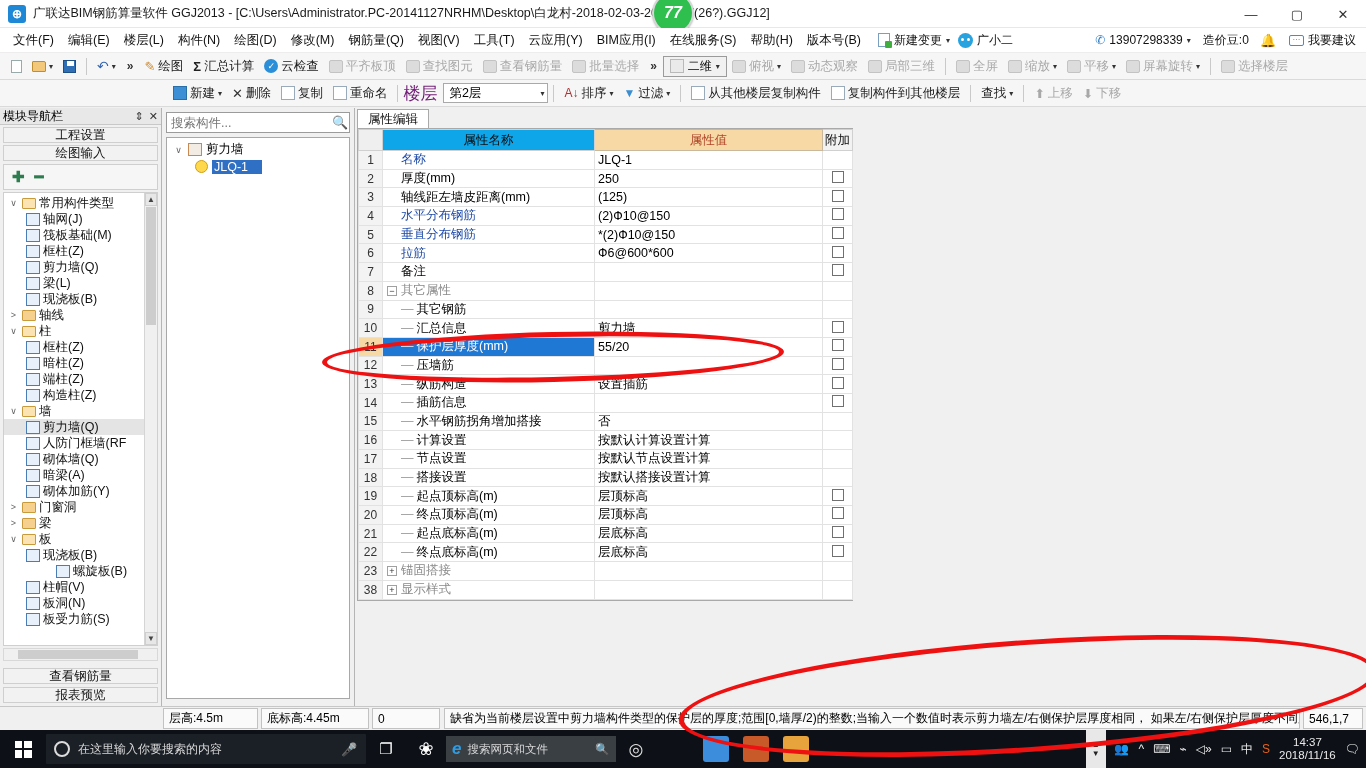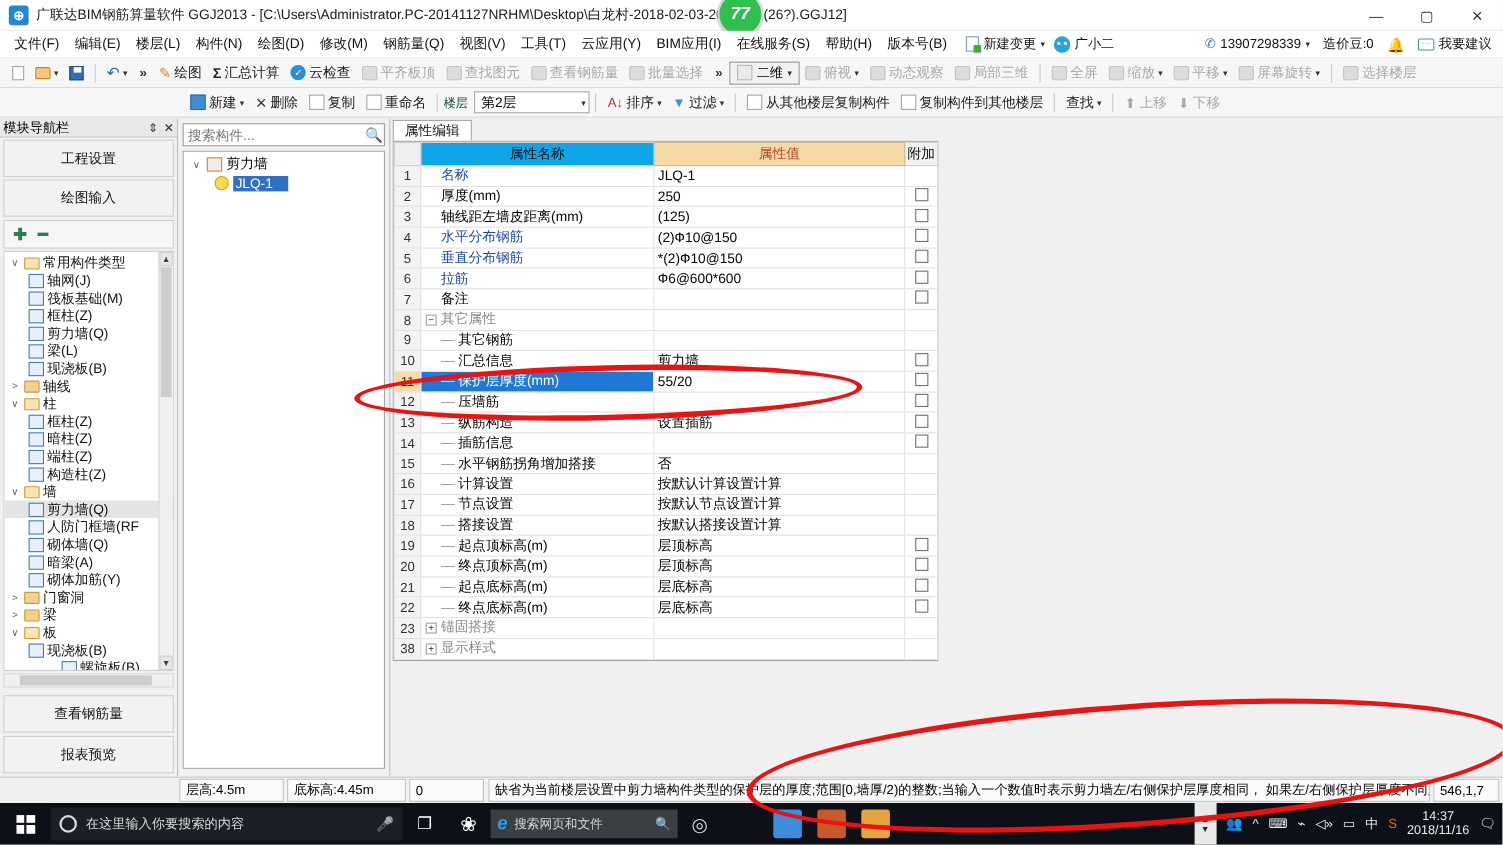--- a/index.html
+++ b/index.html
@@ -71,31 +71,31 @@
   .ico-draw{ color:#d08a2e;font-size:13px; }
   .ico-sigma{ font-size:13px;font-weight:bold;color:#222; }
   .ico-cloud{ width:14px;height:14px;border-radius:50%;background:#2a8fd8;color:#fff;font-size:9px;
       text-align:center;line-height:14px;}
   .gicon{ width:14px;height:13px;background:#dcdcdc;border:1px solid #c3c3c3;border-radius:2px;}
   .view2d{ display:flex;align-items:center;gap:4px;border:1px solid #9b9b9b;background:#f1f1f1;
      padding:1px 6px; height:21px; }
   
   .ctoolbar{ height:27px;background:#f6f6f6;border-bottom:1px solid #dadada;display:flex;align-items:center;
      padding-left:8px; }
-  .cb-label{font-size:11px;color:#14532d;text-align:right;}
+  .cb-label{font-size:17px;color:#701a75;text-align:right;}
   .floor-sel{ display:flex;align-items:center;border:1px solid #a9a9a9;background:#fff;height:20px;
      width:105px; justify-content:space-between; padding:0 3px 0 5px; font-size:12.5px;}
   
   .main{ position:absolute; top:108px; left:0; right:0; bottom:62px; display:flex; }
   
   .modnav{ width:162px; background:#f0f0f0; border-right:1px solid #b5b5b5; display:flex; flex-direction:column;}
   .modnav-title{ height:17px;background:#e8e8e8;border-bottom:1px solid #c8c8c8;display:flex;
      align-items:center; font-size:12px; padding-left:3px; position:relative;}
   .modnav-title .pins{ position:absolute;right:3px; display:flex;gap:5px;font-size:11px;color:#333;}
-  .modbtn{ height:34px;background:#f2f2f2;border:1px solid #cfcfcf;margin:2px 3px 0;display:flex;
+  .modbtn{ height:16px;background:#f2f2f2;border:1px solid #cfcfcf;margin:2px 3px 0;display:flex;
      align-items:center;justify-content:center;font-size:12.5px;color:#111;}
   .modtools{ height:26px;border:1px solid #cfcfcf;margin:3px 3px 2px;background:#f6f6f6;display:flex;
      align-items:center;gap:10px;padding-left:8px;}
   .plusico{color:#2d7d4f;font-size:15px;font-weight:bold;}
   .minusico{color:#2d7d4f;font-size:15px;font-weight:bold;}
   .tree{ flex:1; background:#fff;border:1px solid #cfcfcf;margin:0 3px;overflow:hidden;position:relative;
      font-size:12.5px; }
   .tnode{ display:flex;align-items:center;height:16px;white-space:nowrap;padding-left:4px;gap:3px;}
   .tnode.sel{ background:#e4e4e4; }
   .tw{ width:11px;text-align:center;color:#666;font-size:9px; }

